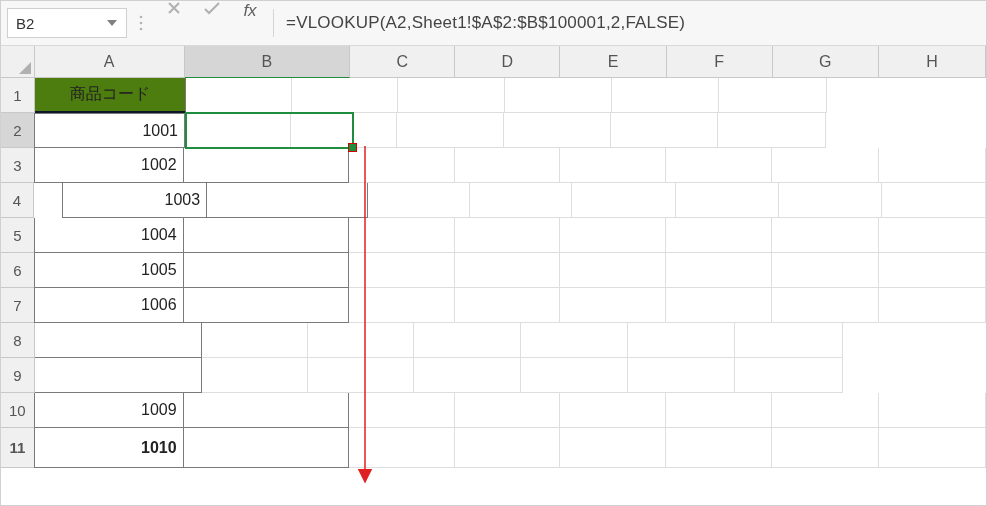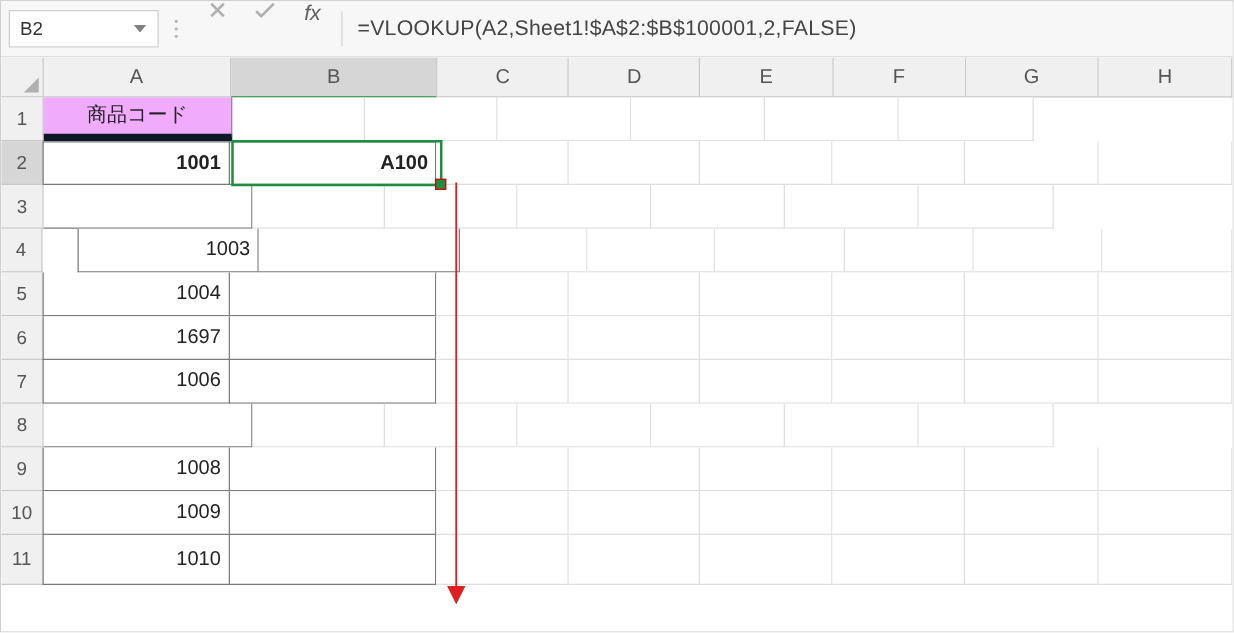--- a/index.html
+++ b/index.html
@@ -153,34 +153,34 @@
     padding:0 6px;
     font-size:16px;
     color:#222;
     justify-content:flex-end;
   }
   .cell.right { justify-content:flex-end; }
   .cell.lastvis { height:40px; }
 
   
   .cell.hband {
-    background:#f0abfc;
+    background:#4d7c0f;
     border-right:1px solid #7a7a7a;
-    border-bottom:6px solid #0f172a;
+    border-bottom:2px solid #0f172a;
     text-align:center;
     justify-content:center;
   }
 
   
   .cell.tbl {
     border-right:1px solid #7a7a7a;
     border-bottom:1px solid #7a7a7a;
   }
   
-  .cell.tbl-top { border-top:1px solid #7a7a7a;font-weight:bold; }
+  .cell.tbl-top { border-top:1px solid #7a7a7a; }
   .cell.tbl-left { border-left:1px solid #7a7a7a; margin-left:-1px; padding-left:7px;}
 
   
   .active-cell {
     position:absolute;
     border:2px solid #1e8e3e;
     pointer-events:none;
     box-sizing:border-box;
   }
   .fill-handle {
@@ -263,30 +263,30 @@
           <div class="cell" style="width: 106px;"></div>
           <div class="cell" style="width: 106px;"></div>
           <div class="cell" style="width: 107px;"></div>
           <div class="cell" style="width: 107px;"></div>
           <div class="cell" style="width: 107px;"></div>
           <div class="cell" style="width: 108px;"></div>
         </div>
         <div class="row">
           <div class="row-header sel">2</div>
           <div class="cell tbl tbl-top tbl-left right" style="width: 151px;">1001</div>
-          <div class="cell tbl tbl-top right" style="width: 167px;">A100</div>
           <div class="cell" style="width: 106px;"></div>
           <div class="cell" style="width: 106px;"></div>
           <div class="cell" style="width: 107px;"></div>
           <div class="cell" style="width: 107px;"></div>
           <div class="cell" style="width: 107px;"></div>
           <div class="cell" style="width: 108px;"></div>
         </div>
         <div class="row">
           <div class="row-header">3</div>
+          <div class="cell tbl tbl-left right" style="width: 151px;">1002</div>
           <div class="cell tbl right" style="width: 167px;"></div>
           <div class="cell" style="width: 106px;"></div>
           <div class="cell" style="width: 106px;"></div>
           <div class="cell" style="width: 107px;"></div>
           <div class="cell" style="width: 107px;"></div>
           <div class="cell" style="width: 107px;"></div>
           <div class="cell" style="width: 108px;"></div>
         </div>
         <div class="row">
           <div class="row-header">4</div>
@@ -305,21 +305,21 @@
           <div class="cell tbl right" style="width: 167px;"></div>
           <div class="cell" style="width: 106px;"></div>
           <div class="cell" style="width: 106px;"></div>
           <div class="cell" style="width: 107px;"></div>
           <div class="cell" style="width: 107px;"></div>
           <div class="cell" style="width: 107px;"></div>
           <div class="cell" style="width: 108px;"></div>
         </div>
         <div class="row">
           <div class="row-header">6</div>
-          <div class="cell tbl tbl-left right" style="width: 151px;">1697</div>
+          <div class="cell tbl tbl-left right" style="width: 151px;">1005</div>
           <div class="cell tbl right" style="width: 167px;"></div>
           <div class="cell" style="width: 106px;"></div>
           <div class="cell" style="width: 106px;"></div>
           <div class="cell" style="width: 107px;"></div>
           <div class="cell" style="width: 107px;"></div>
           <div class="cell" style="width: 107px;"></div>
           <div class="cell" style="width: 108px;"></div>
         </div>
         <div class="row">
           <div class="row-header">7</div>
@@ -337,41 +337,40 @@
           <div class="cell tbl right" style="width: 167px;"></div>
           <div class="cell" style="width: 106px;"></div>
           <div class="cell" style="width: 106px;"></div>
           <div class="cell" style="width: 107px;"></div>
           <div class="cell" style="width: 107px;"></div>
           <div class="cell" style="width: 107px;"></div>
           <div class="cell" style="width: 108px;"></div>
         </div>
         <div class="row">
           <div class="row-header">9</div>
-          <div class="cell tbl tbl-left right" style="width: 151px;">1008</div>
           <div class="cell tbl right" style="width: 167px;"></div>
           <div class="cell" style="width: 106px;"></div>
           <div class="cell" style="width: 106px;"></div>
           <div class="cell" style="width: 107px;"></div>
           <div class="cell" style="width: 107px;"></div>
           <div class="cell" style="width: 107px;"></div>
           <div class="cell" style="width: 108px;"></div>
         </div>
         <div class="row">
           <div class="row-header">10</div>
           <div class="cell tbl tbl-left right" style="width: 151px;">1009</div>
           <div class="cell tbl right" style="width: 167px;"></div>
           <div class="cell" style="width: 106px;"></div>
           <div class="cell" style="width: 106px;"></div>
           <div class="cell" style="width: 107px;"></div>
           <div class="cell" style="width: 107px;"></div>
           <div class="cell" style="width: 107px;"></div>
           <div class="cell" style="width: 108px;"></div>
         </div>
-        <div class="row" style="height: 40px;">
+        <div class="row" style="height: 40px; font-weight: bold;">
           <div class="row-header lastvis">11</div>
           <div class="cell lastvis tbl tbl-left right" style="width: 151px;">1010</div>
           <div class="cell lastvis tbl right" style="width: 167px;"></div>
           <div class="cell lastvis" style="width: 106px;"></div>
           <div class="cell lastvis" style="width: 106px;"></div>
           <div class="cell lastvis" style="width: 107px;"></div>
           <div class="cell lastvis" style="width: 107px;"></div>
           <div class="cell lastvis" style="width: 107px;"></div>
           <div class="cell lastvis" style="width: 108px;"></div>
         </div>

